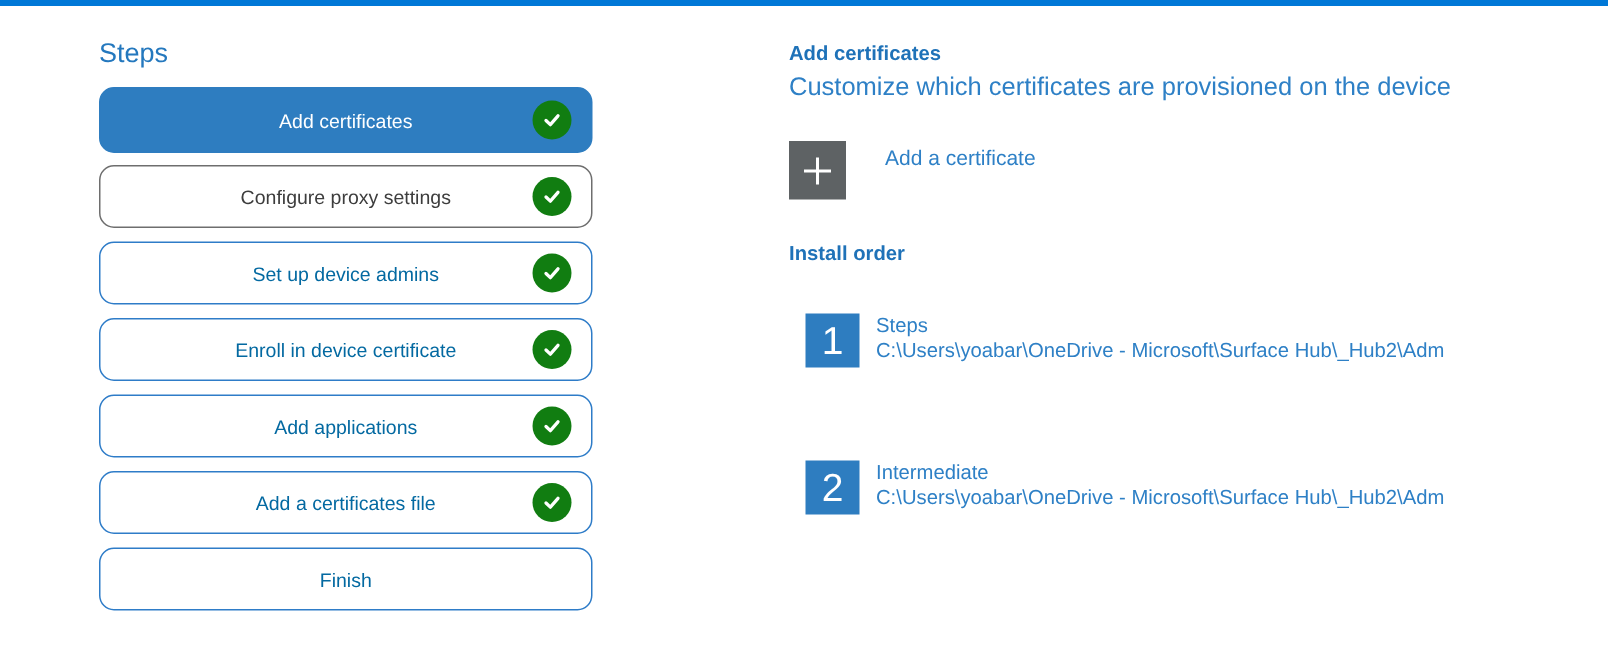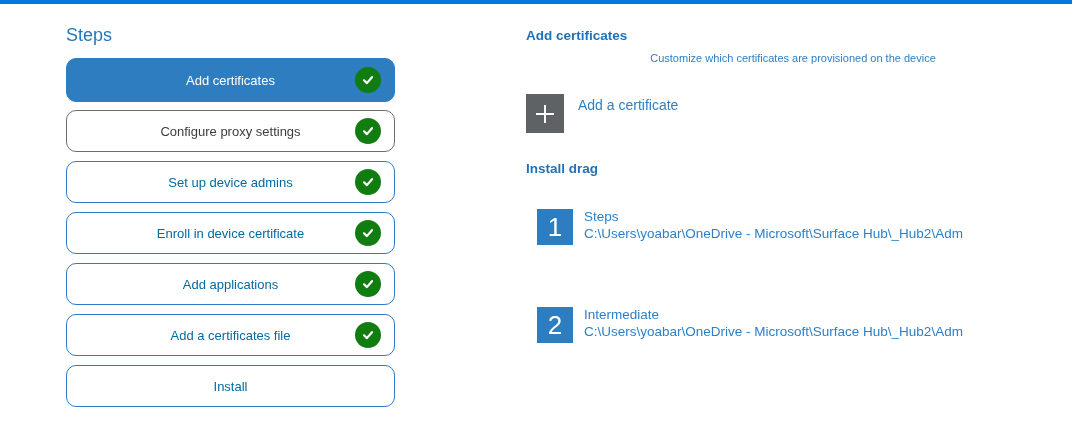--- a/index.html
+++ b/index.html
@@ -55,27 +55,26 @@
   .main {
     position: absolute; left: 526px; top: 0; width: 534px;
   }
   .sec-title {
     margin: 27px 0 0 0;
     font-size: 13.5px; font-weight: bold; color: #1F72B8;
     line-height: 17px;
   }
   .sec-sub {
     margin: 6px 0 0 0;
-    font-size: 11px; color: #2E80C6;
+    font-size: 17px; color: #2E80C6;
     line-height: 16px;
-    text-align: center;
   }
   .add-row {
     margin-top: 28px;
-    display: flex; align-items: flex-start; gap: 14px;
+    display: flex; align-items: flex-start; gap: 26px;
     cursor: pointer; width: fit-content;
   }
   .plus-tile {
     width: 38px; height: 39px;
     background: #5E6264;
     display: flex; align-items: center; justify-content: center;
     flex: 0 0 auto;
   }
   .add-row-label {
     font-size: 14px; color: #2E80C6; padding-top: 3px;
@@ -156,38 +155,38 @@
   <div class="step-btn">
     <span>Add a certificates file</span>
     <span class="check-badge">
       <svg width="14" height="14" viewBox="0 0 14 14">
           <path d="M3 7.3 L5.9 10.1 L11 4.2" stroke="#ffffff" stroke-width="2.2" fill="none" stroke-linecap="round" stroke-linejoin="round"></path>
         </svg>
     </span>
   </div>
 
   <div class="step-btn">
-    <span>Install</span>
+    <span>Finish</span>
   </div>
 </div>
 
 <div class="main">
   <div class="sec-title">Add certificates</div>
   <div class="sec-sub">Customize which certificates are provisioned on the device</div>
 
   <div class="add-row">
     <span class="plus-tile">
       <svg width="24" height="24" viewBox="0 0 24 24">
           <path d="M12 3 V21 M3 12 H21" stroke="#ffffff" stroke-width="2" fill="none"></path>
         </svg>
     </span>
     <span class="add-row-label">Add a certificate</span>
   </div>
 
-  <div class="sec-title install-title">Install drag</div>
+  <div class="sec-title install-title">Install order</div>
 
   <div class="cert-list">
 
     <div class="cert-item">
       <span class="num-tile">1</span>
       <span class="cert-text">
         <div class="cert-name">Steps</div>
         <div class="cert-path">C:\Users\yoabar\OneDrive - Microsoft\Surface Hub\_Hub2\Adm</div>
       </span>
     </div>

